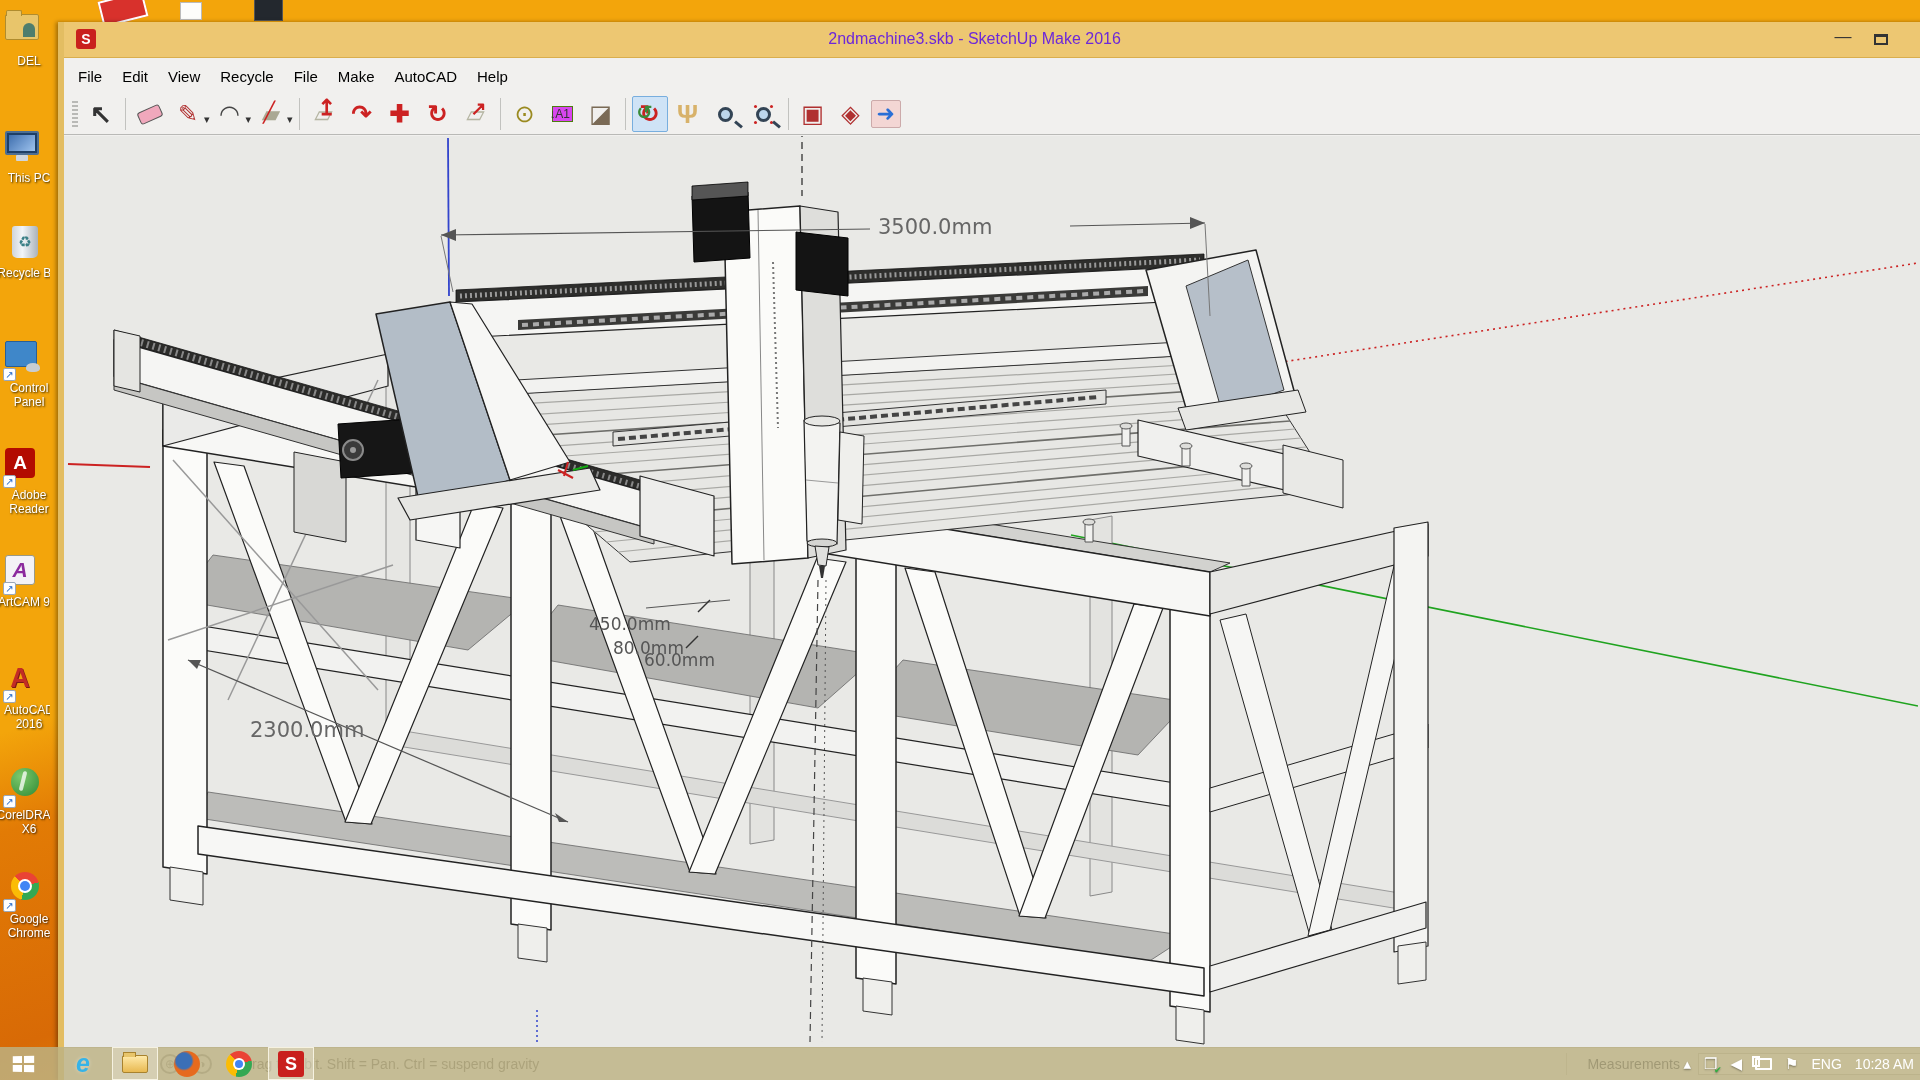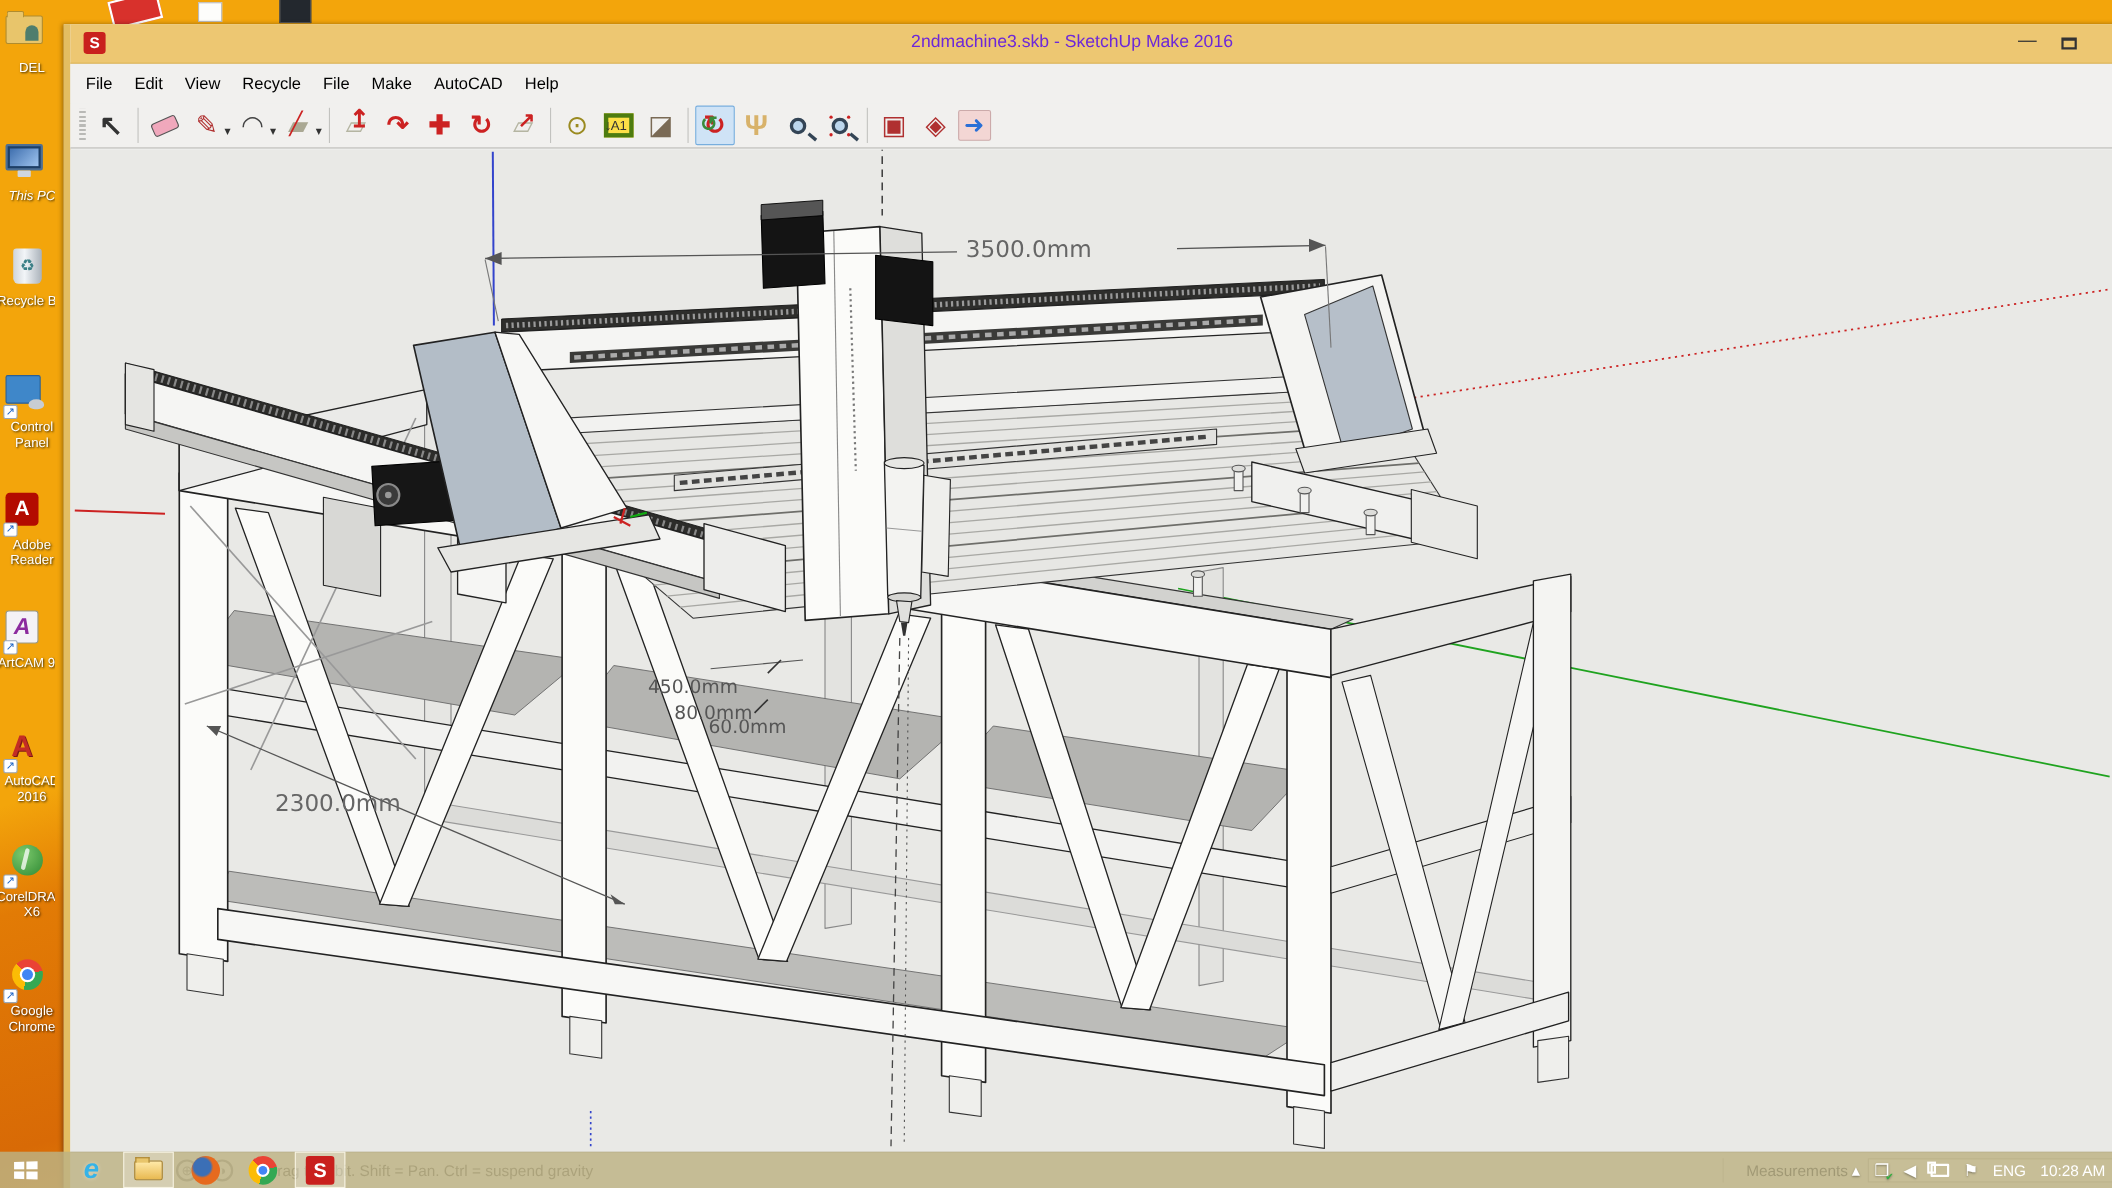--- a/index.html
+++ b/index.html
@@ -62,21 +62,21 @@
   .t-line { color:#b03030; }
   .t-arc { color:#444; }
   .t-rectangle { color:#aaa893; }
   .t-rectangle .g2 { left:10px; top:4px; color:#c22; font-size:20px; }
   .t-pushpull { color:#b5b5a2; }
   .t-pushpull .g2 { left:12px; top:-1px; font-size:22px; font-weight:bold; }
   .t-followme,.t-move,.t-rotate { color:#c22; font-weight:bold; }
   .t-scale { color:#b5b5a2; }
   .t-scale .g2 { left:13px; top:1px; font-size:19px; font-weight:bold; }
   .t-tape { color:#9a8a20; }
-  .t-dimension .a1 { font-size:12px; border:4px solid #4d7c0f; padding:0 2px; background:#fde047; }
+  .t-dimension .a1 { font-size:12px; border:1px solid #4d7c0f; padding:0 2px; background:#d946ef; }
   .t-dimension .g2 { left:5px; top:10px; color:#333; font-size:13px; }
   .t-paint { color:#7a6a55; }
   .t-orbit { color:#c22; font-weight:bold; }
   .t-orbit .g2 { left:4px; top:4px; color:#3a8b3a; font-size:19px; font-weight:bold; }
   .t-pan { color:#d8b26a; font-weight:bold; font-size:26px; }
   .mag { position:relative; width:15px; height:15px; border:3px solid #345; border-radius:50%; background:#bcd6ec; }
   .mag:after { content:""; position:absolute; left:13px; top:13px; width:9px; height:3px; background:#345; transform:rotate(40deg); }
   .t-zoom-extents .mag { box-shadow:-8px -8px 0 -6px #c22, 8px -8px 0 -6px #c22, -8px 8px 0 -6px #c22, 8px 8px 0 -6px #c22; }
   .t-warehouse,.t-extension { color:#b03030; }
   .t-export { color:#2a6fd6; font-size:22px; background:#f3d6d4; border:1px solid #caa; border-radius:2px; width:30px; height:28px; }
@@ -121,21 +121,21 @@
 <div id="screen">
 
   <div id="desktop">
     <div id="desktop-icons">
         <div class="dt-icon" style="top: 6px;">
           <div class="art">
             <div class="art-folder"></div>
           </div>
           <span class="lbl">DEL</span>
         </div>
-        <div class="dt-icon" style="top: 126px; font-style: italic;">
+        <div class="dt-icon" style="top: 126px;">
           <div class="art">
             <div class="art-pc"></div>
           </div>
           <span class="lbl">This PC</span>
         </div>
         <div class="dt-icon" style="top: 224px;">
           <div class="art">
             <div class="art-bin">♻</div>
           </div>
           <span class="lbl">Recycle Bin</span>

